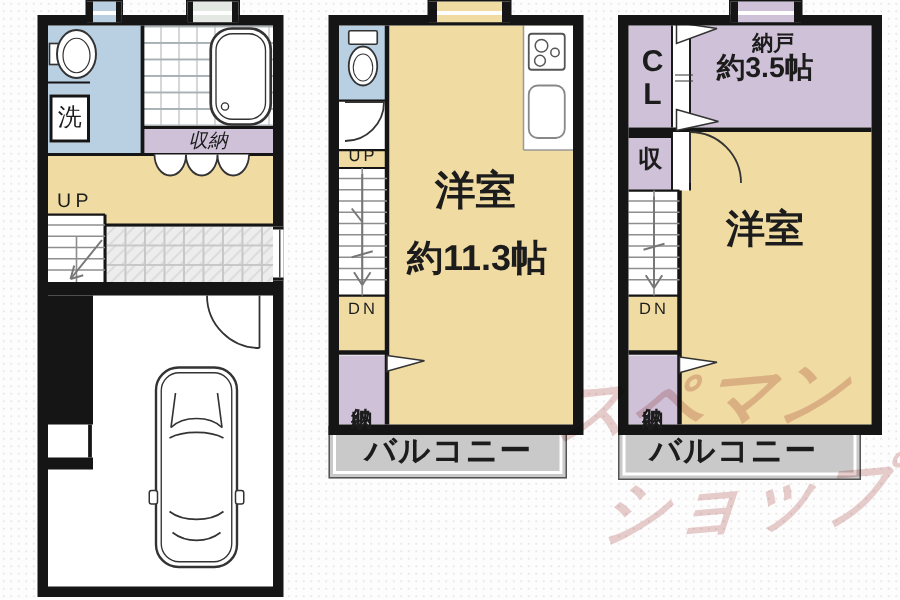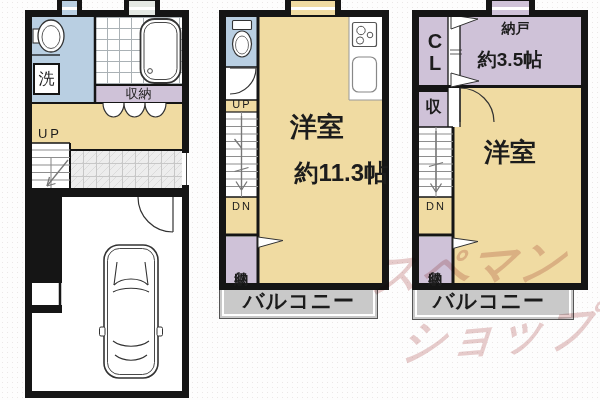--- a/index.html
+++ b/index.html
@@ -214,33 +214,33 @@
        background:linear-gradient(90deg,#151515 0 4px,transparent 4px calc(100% - 4px),#151515 calc(100% - 4px)),
                   linear-gradient(180deg,#e4e8e3 0 45%,#fff 45% 62%,#e4e8e3 62%);"></div>
   <div class="proj" style="left:285px;top:0;width:56px;
        background:linear-gradient(90deg,#151515 0 5px,transparent 5px calc(100% - 5px),#151515 calc(100% - 5px)),
                   linear-gradient(180deg,#f0dba2 0 45%,#fff 45% 62%,#f0dba2 62%);"></div>
   <div class="proj" style="left:486px;top:0;width:49px;
        background:linear-gradient(90deg,#151515 0 5px,transparent 5px calc(100% - 5px),#151515 calc(100% - 5px)),
                   linear-gradient(180deg,#cfc2d8 0 45%,#fff 45% 62%,#cfc2d8 62%);"></div>
 
   <div class="lbl" style="left:33px;top:63px;width:27px;height:32px;background:#fff;border:2px solid #151515;box-sizing:border-box;font-size:16px;line-height:28px;"><span>洗</span></div>
-  <div class="lbl" style="left:95px;top:85px;width:87px;height:18px;font-size:13px;line-height:18px;">収納</div>
+  <div class="lbl" style="left:95px;top:85px;width:87px;height:18px;font-size:13px;line-height:18px;font-style:italic;">収納</div>
   <div class="lbl" style="left:32px;top:127px;width:36px;font-size:13px;letter-spacing:3px;">UP</div>
 
   <div class="lbl" style="left:226px;top:99px;width:32px;font-size:11px;letter-spacing:2px;">UP</div>
   <div class="lbl" style="left:226px;top:201px;width:32px;font-size:11px;letter-spacing:2px;">DN</div>
   <div class="lbl b" style="left:252px;top:113px;width:130px;font-size:27px;">洋室</div>
-  <div class="lbl b" style="left:248px;top:160px;width:140px;font-size:24px;text-align:right;">約11.3帖</div>
+  <div class="lbl b" style="left:248px;top:160px;width:140px;font-size:24px;">約11.3帖</div>
   <div class="lbl b vert" style="left:234px;top:240px;height:42px;font-size:14px;">収納</div>
   <div class="lbl b" style="left:221px;top:290px;width:156px;font-size:21px;letter-spacing:1px;">バルコニー</div>
 
   <div class="lbl b vert" style="left:424px;top:23px;height:58px;font-size:20px;">CL</div>
   <div class="lbl b" style="left:436px;top:21px;width:95px;font-size:14px;padding-left:32px;">納戸</div>
-  <div class="lbl b" style="left:458px;top:50px;width:104px;font-size:19px;">約3.5帖</div>
+  <div class="lbl b" style="left:458px;top:36px;width:104px;font-size:19px;">約3.5帖</div>
   <div class="lbl b" style="left:419px;top:99px;width:29px;font-size:16px;">収</div>
   <div class="lbl" style="left:419px;top:201px;width:34px;font-size:11px;letter-spacing:2px;">DN</div>
   <div class="lbl b" style="left:453px;top:139px;width:114px;font-size:26px;">洋室</div>
   <div class="lbl b vert" style="left:428px;top:240px;height:42px;font-size:14px;">収納</div>
   <div class="lbl b" style="left:414px;top:290px;width:150px;font-size:21px;letter-spacing:1px;">バルコニー</div>
 
   <div class="wm" style="left:372px;top:236px;">スペマン</div>
   <div class="wm" style="left:400px;top:303px;">ショップ</div>
 
 </div>

